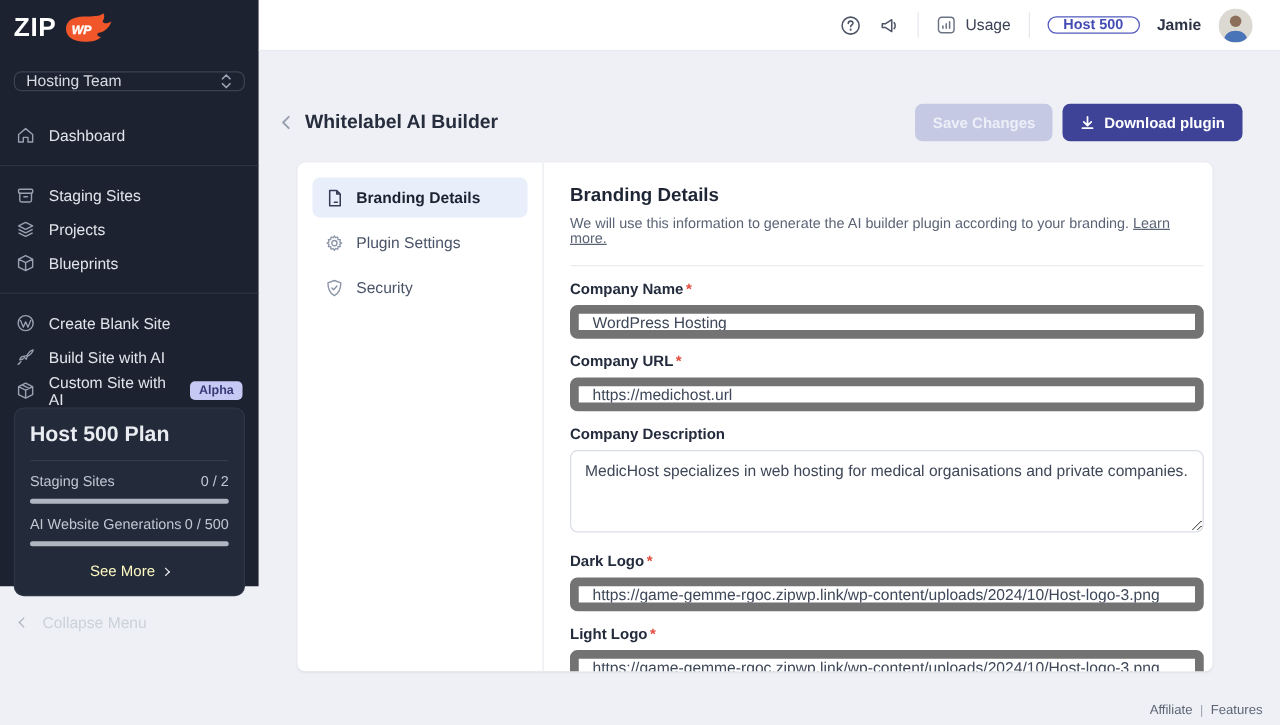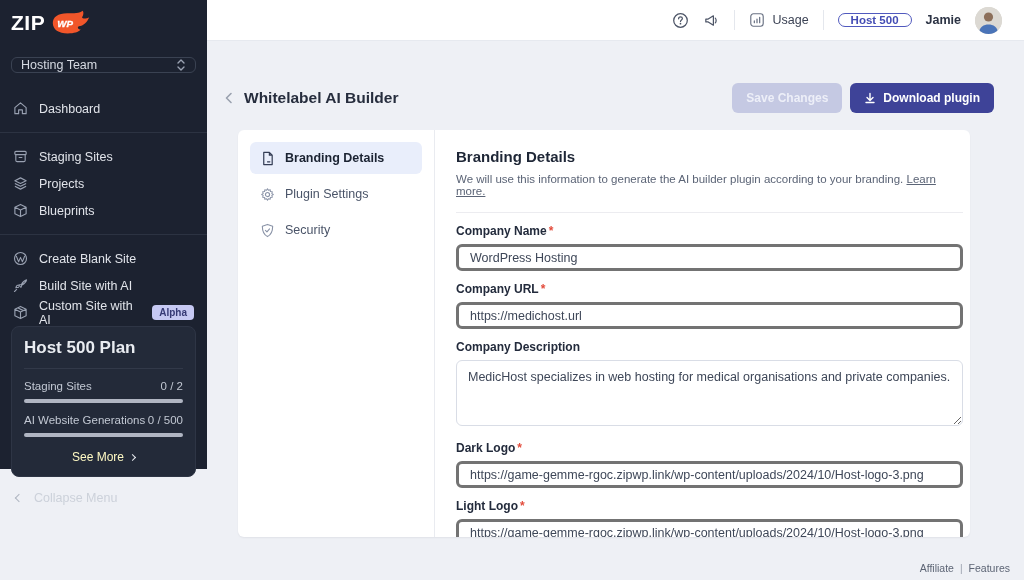--- a/index.html
+++ b/index.html
@@ -68,21 +68,21 @@
   .cnav-item.active svg { color:#343d55; }
 
   .form-col { flex:1; padding:18px 7px 0 21px; }
   .form-heading { font-size:15px; font-weight:700; color:#1e2636; }
   .form-desc { margin-top:8px; font-size:11.5px; color:#5b6476; }
   .form-desc a { color:#5b6476; text-decoration:underline; cursor:pointer; }
   .form-hr { border:none; border-top:1px solid #ececf0; margin-top:15px; }
   .fgroup { margin-top:11px; }
   .flabel { display:block; font-size:12px; font-weight:700; color:#232b3c; margin-bottom:6px; }
   .req { color:#e34c3c; margin-left:2px; }
-  .tinput { width:100%; height:27px; border:3px solid #737373; border-radius:6px; padding:0 11px;
+  .tinput { width:100%; height:27px; border:7px solid #737373; border-radius:6px; padding:0 11px;
     font-size:12.5px; color:#3e4758; font-family:inherit; background:#fff; }
   .tarea { width:100%; height:66px; border:1px solid #d9dde6; border-radius:6px; padding:7px 11px;
     font-size:12.5px; color:#3e4758; font-family:inherit; resize:vertical; line-height:1.5; }
 
   .footer { position:absolute; right:14px; bottom:6px; display:flex; align-items:center; gap:6px; }
   .footer a { color:#5d6575; font-size:10.5px; text-decoration:none; cursor:pointer; }
   .footer .sep { color:#9aa1ae; font-size:10px; }
 </style>
 </head>
 <body>

